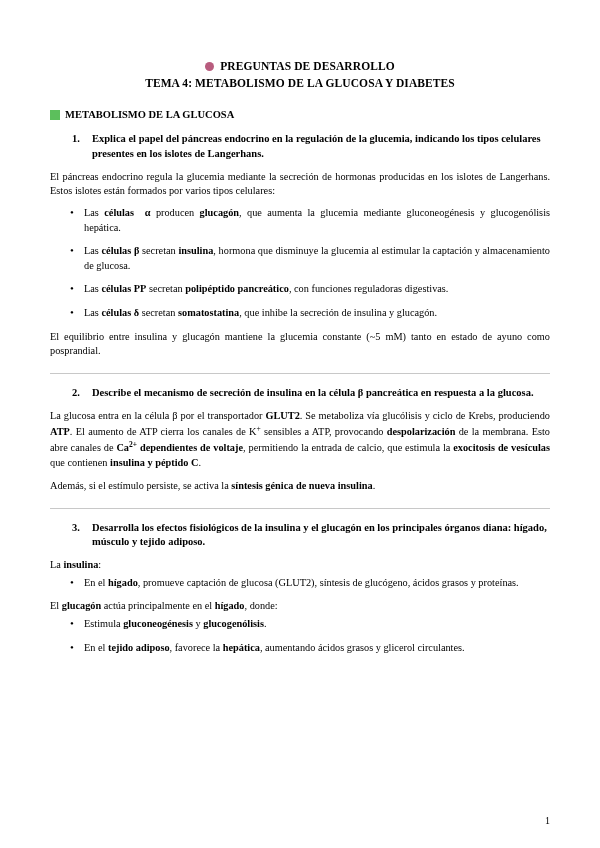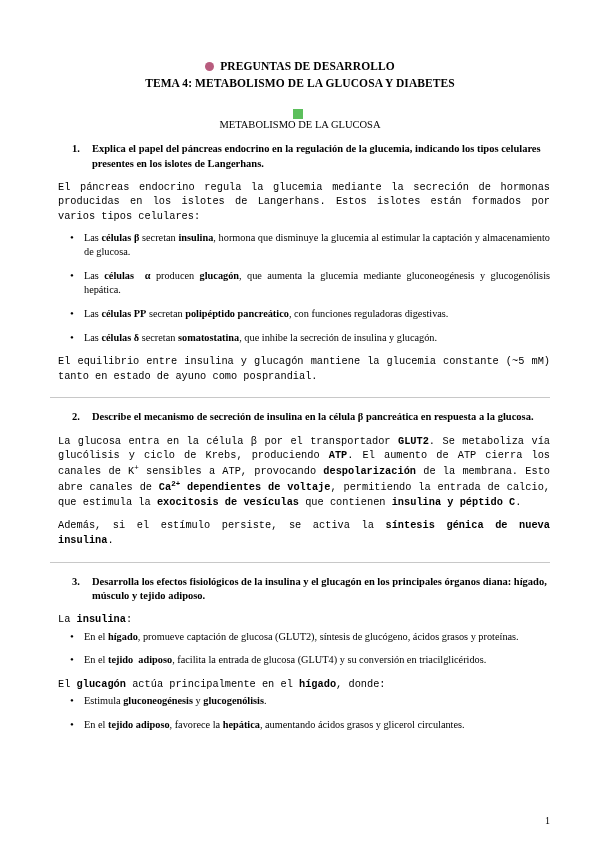--- a/index.html
+++ b/index.html
@@ -34,25 +34,24 @@
     display: inline-block;
     width: 9px;
     height: 9px;
     border-radius: 50%;
     background: #b85c7e;
     margin-right: 6px;
     vertical-align: -1px;
   }
   .section-head {
     margin-top: 18px;
-    font-weight: normal;
+    font-weight: bold;
     font-size: 10.5px;
     display: flex;
     align-items: center;
-    flex-direction: column;
   }
   .green-square {
     display: inline-block;
     width: 10px;
     height: 10px;
     background: #5cbf5c;
     margin-right: 5px;
   }
   .q-block {
     margin-top: 12px;
@@ -67,23 +66,22 @@
   .q-num {
     width: 20px;
     flex: 0 0 20px;
   }
   .q-text {
     flex: 1;
   }
   p.para {
     font-size: 10.3px;
     line-height: 1.42;
-    margin: 9px 0 0 8px;
+    margin: 9px 0 0 0;
     text-align: justify;
-    font-family: Liberation Mono, monospace;
   }
   ul.blist {
     margin: 7px 0 0 0;
     padding: 0 0 0 34px;
     list-style: none;
   }
   ul.blist.tight {
     margin-top: 3px;
   }
   ul.blist li {
@@ -132,22 +130,22 @@
     <span>METABOLISMO DE LA GLUCOSA</span>
   </div>
 
   <div class="q-block">
     <div class="q-head">
       <span class="q-num">1.</span>
       <span class="q-text">Explica el papel del páncreas endocrino en la regulación de la glucemia, indicando los tipos celulares presentes en los islotes de Langerhans.</span>
     </div>
     <p class="para">El páncreas endocrino regula la glucemia mediante la secreción de hormonas producidas en los islotes de Langerhans. Estos islotes están formados por varios tipos celulares:</p>
     <ul class="blist">
+      <li>Las <b>células&nbsp; α</b> producen <b>glucagón</b>, que aumenta la glucemia mediante gluconeogénesis y glucogenólisis hepática.</li>
       <li>Las <b>células β</b> secretan <b>insulina</b>, hormona que disminuye la glucemia al estimular la captación y almacenamiento de glucosa.</li>
-      <li>Las <b>células&nbsp; α</b> producen <b>glucagón</b>, que aumenta la glucemia mediante gluconeogénesis y glucogenólisis hepática.</li>
       <li>Las <b>células PP</b> secretan <b>polipéptido pancreático</b>, con funciones reguladoras digestivas.</li>
       <li>Las <b>células δ</b> secretan <b>somatostatina</b>, que inhibe la secreción de insulina y glucagón.</li>
     </ul>
     <p class="para">El equilibrio entre insulina y glucagón mantiene la glucemia constante (~5 mM) tanto en estado de ayuno como posprandial.</p>
   </div>
 
   <hr class="divider">
 
   <div class="q-block">
     <div class="q-head">
@@ -161,21 +159,20 @@
   <hr class="divider">
 
   <div class="q-block">
     <div class="q-head">
       <span class="q-num">3.</span>
       <span class="q-text">Desarrolla los efectos fisiológicos de la insulina y el glucagón en los principales órganos diana: hígado, músculo y tejido adiposo.</span>
     </div>
     <p class="para">La <b>insulina</b>:</p>
     <ul class="blist tight">
       <li>En el <b>hígado</b>, promueve captación de glucosa (GLUT2), síntesis de glucógeno, ácidos grasos y proteínas.</li>
-      <li>En el <b>tejido&nbsp; adiposo</b>, facilita la entrada de glucosa (GLUT4) y su conversión en triacilglicéridos.</li>
     </ul>
     <p class="para">El <b>glucagón</b> actúa principalmente en el <b>hígado</b>, donde:</p>
     <ul class="blist tight">
       <li class="tight-item">Estimula <b>gluconeogénesis</b> y <b>glucogenólisis</b>.</li>
       <li>En el <b>tejido adiposo</b>, favorece la <b>hepática</b>, aumentando ácidos grasos y glicerol circulantes.</li>
     </ul>
   </div>
 
   <div class="page-number">1</div>
 </div>

